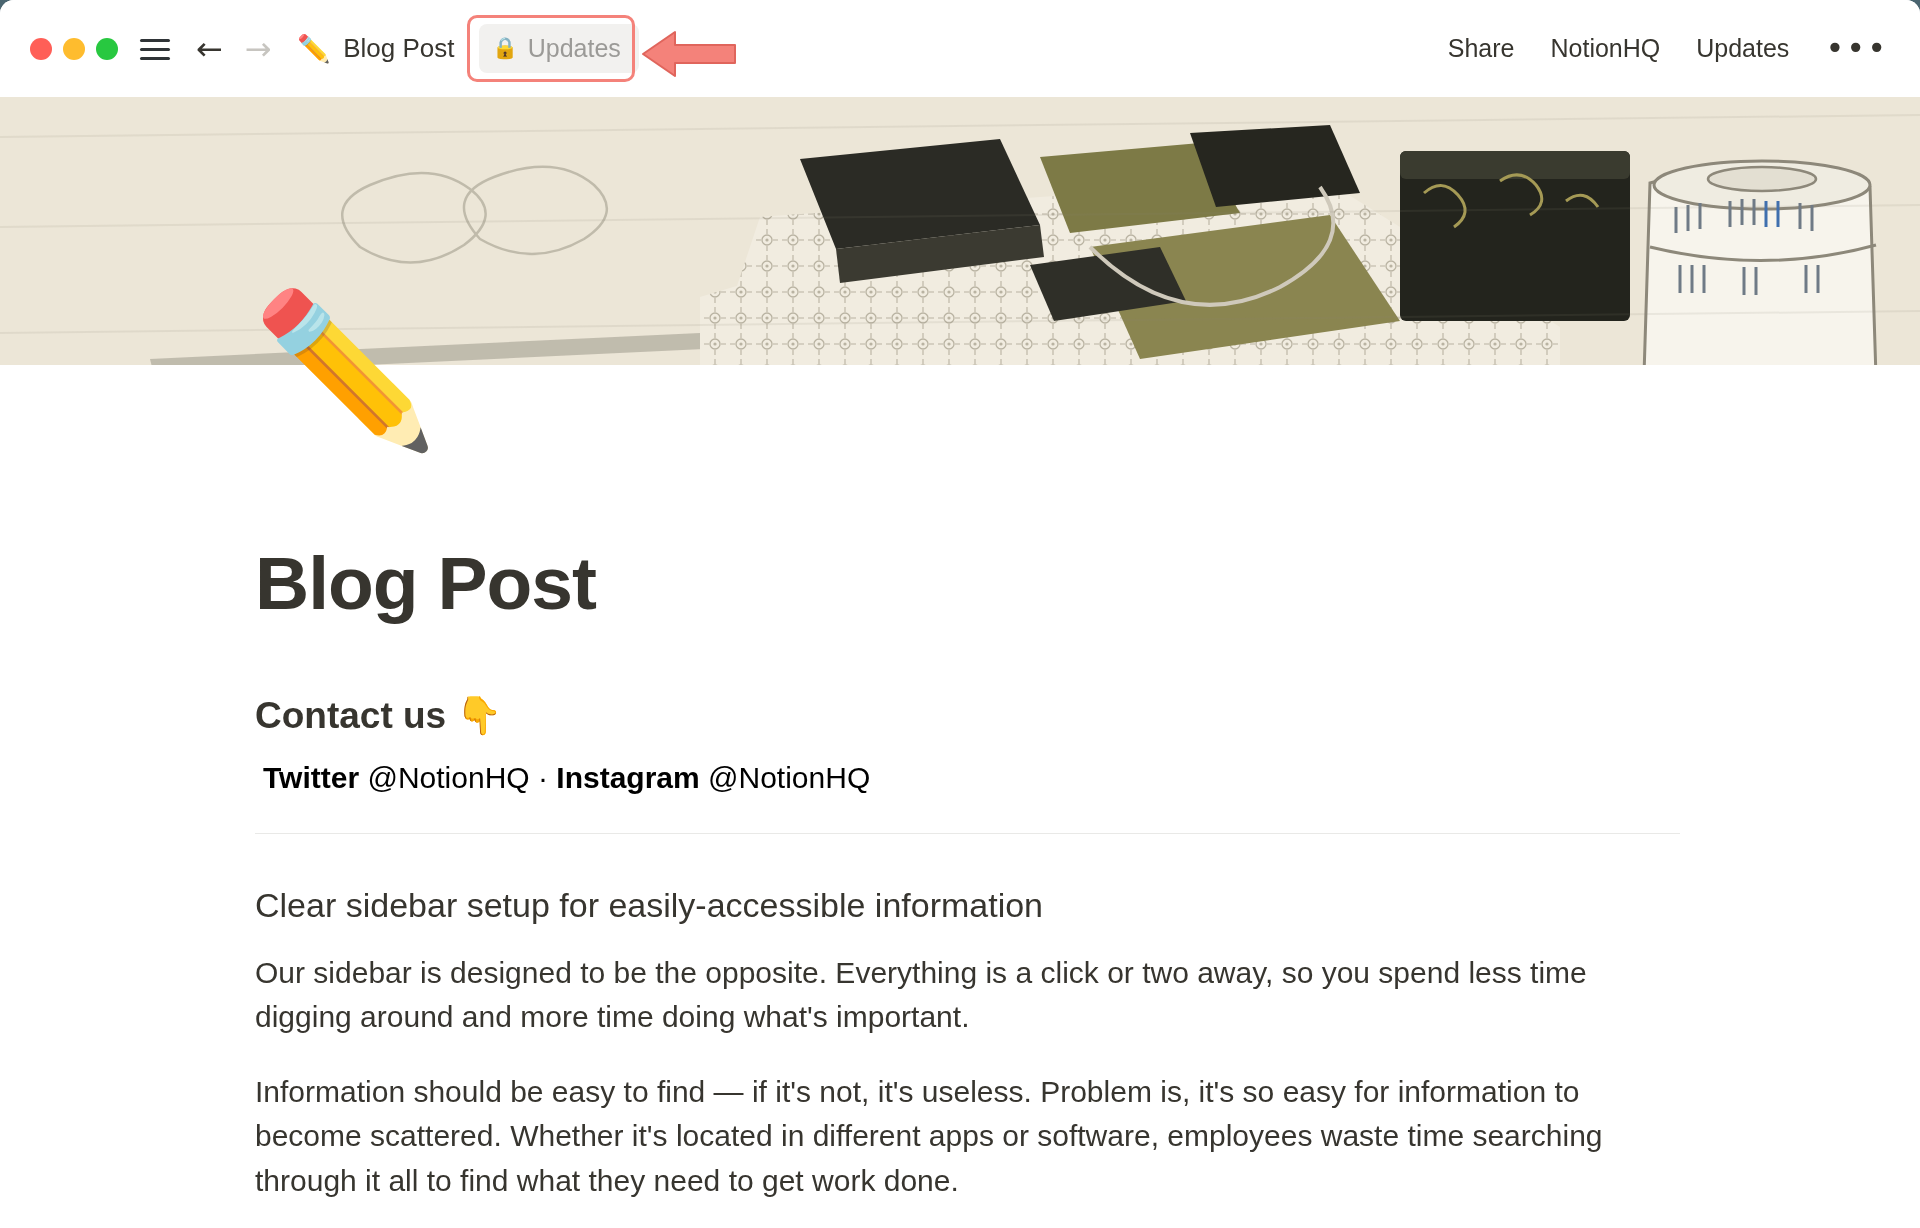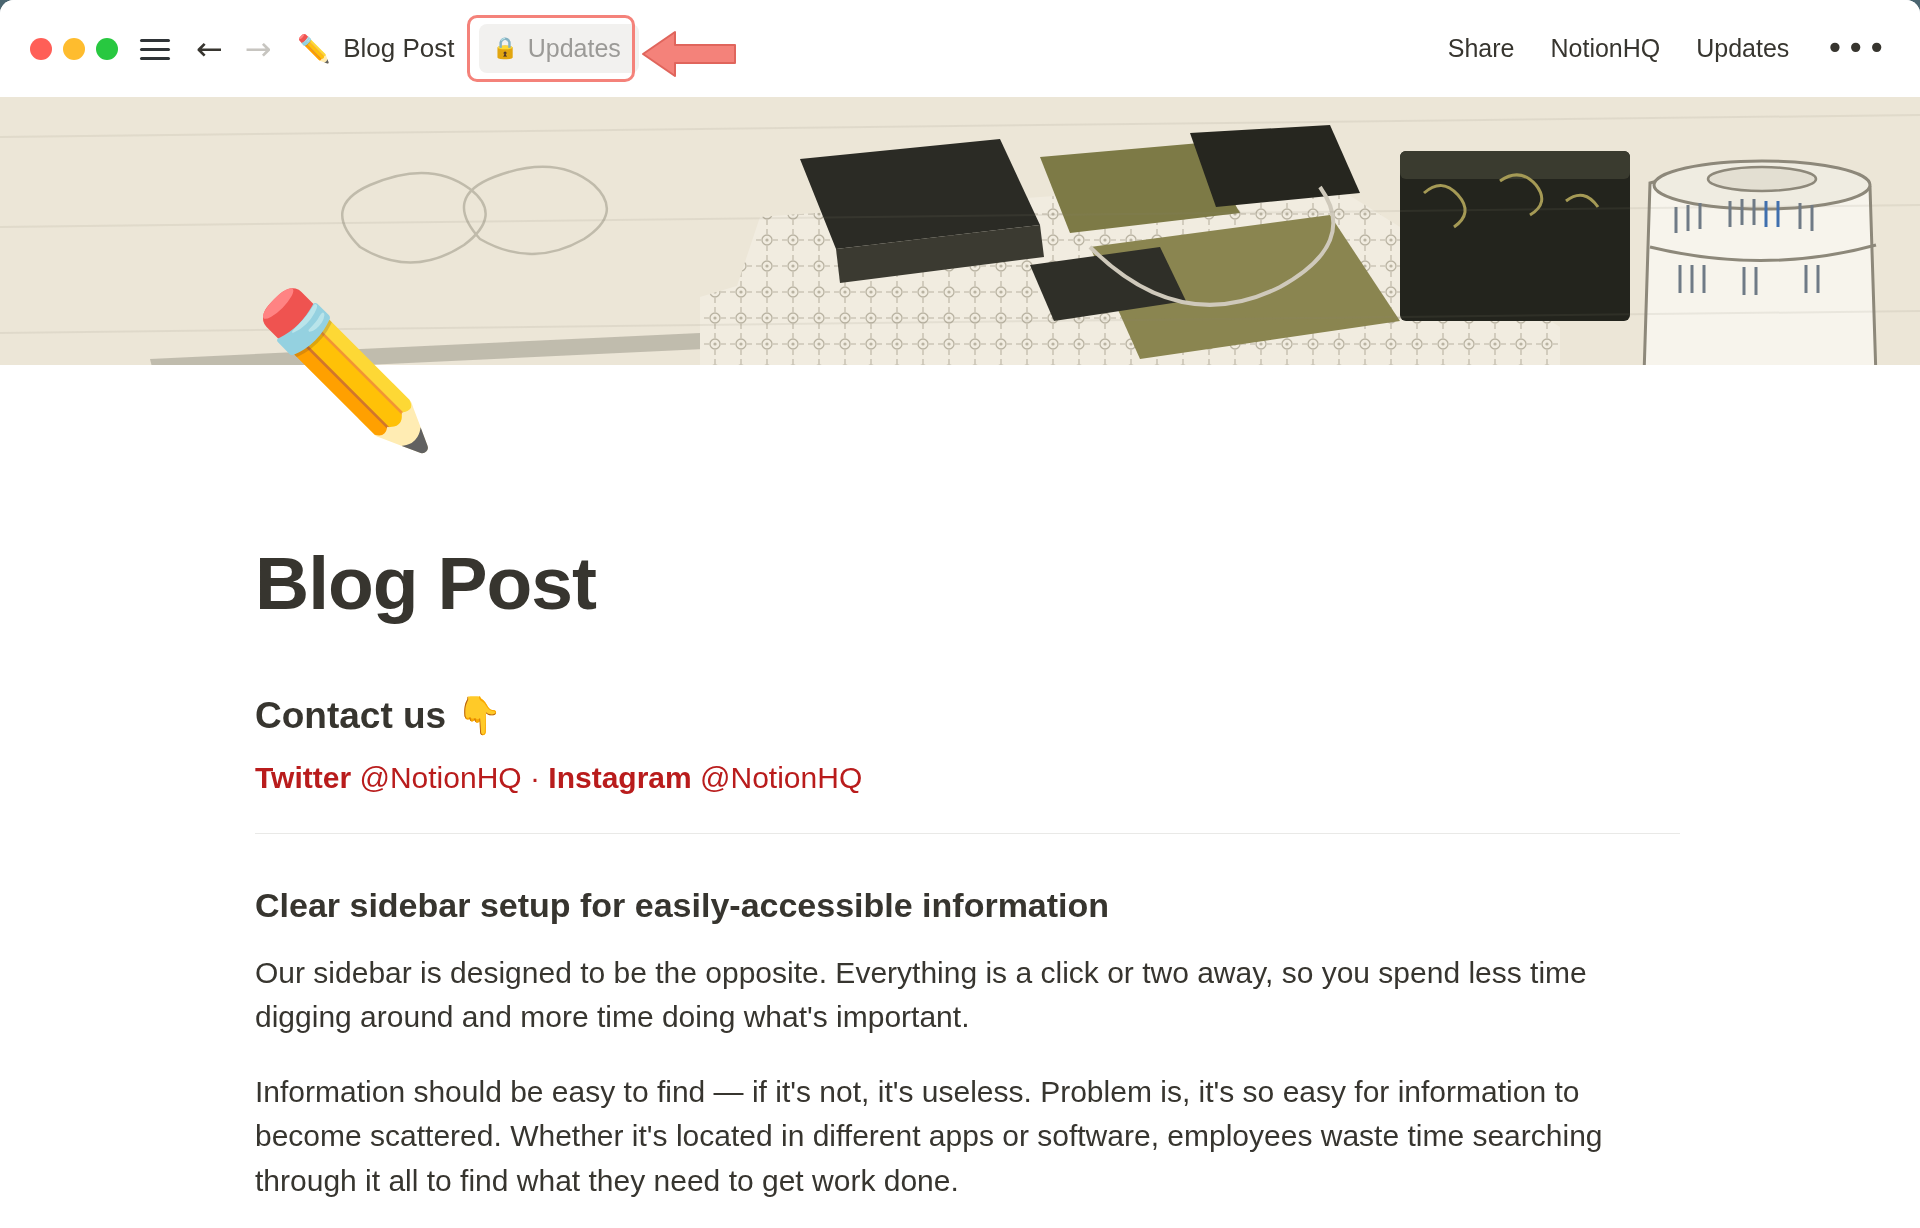--- a/index.html
+++ b/index.html
@@ -206,35 +206,35 @@
     letter-spacing: -1px;
   }
   h2.section-head {
     font-size: 37px;
     font-weight: 700;
     color: #37352f;
     margin: 0 0 20px 0;
   }
   .contact-line {
     font-size: 30px;
-    color: #b91c1c;
-    margin: 0 0 34px 0;
+    color: #000000;
+    margin: 0 0 34px 8px;
     line-height: 1.4;
   }
   .contact-line b { font-weight: 700; }
   .contact-line .handle { font-weight: 400; }
   .divider {
     height: 1px;
     background: #e9e9e7;
     width: 1425px;
     margin: 0 0 52px 0;
   }
   h3.sub-head {
     font-size: 34px;
-    font-weight: 700;
+    font-weight: 400;
     color: #37352f;
     margin: 0 0 26px 0;
   }
   p.para {
     font-size: 30px;
     line-height: 1.48;
     color: #37352f;
     margin: 0 0 30px 0;
   }
 </style>

